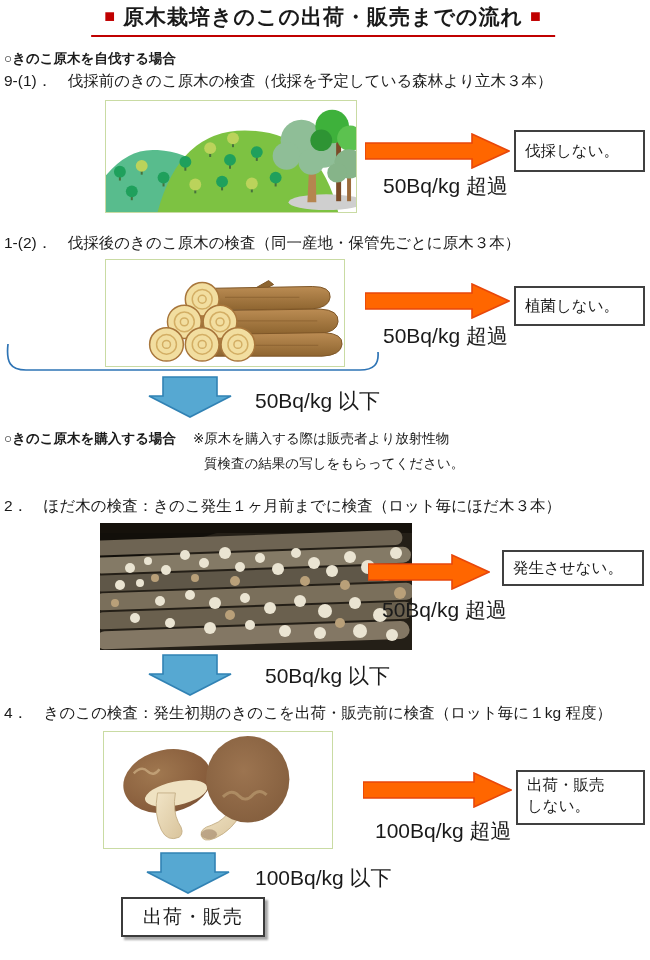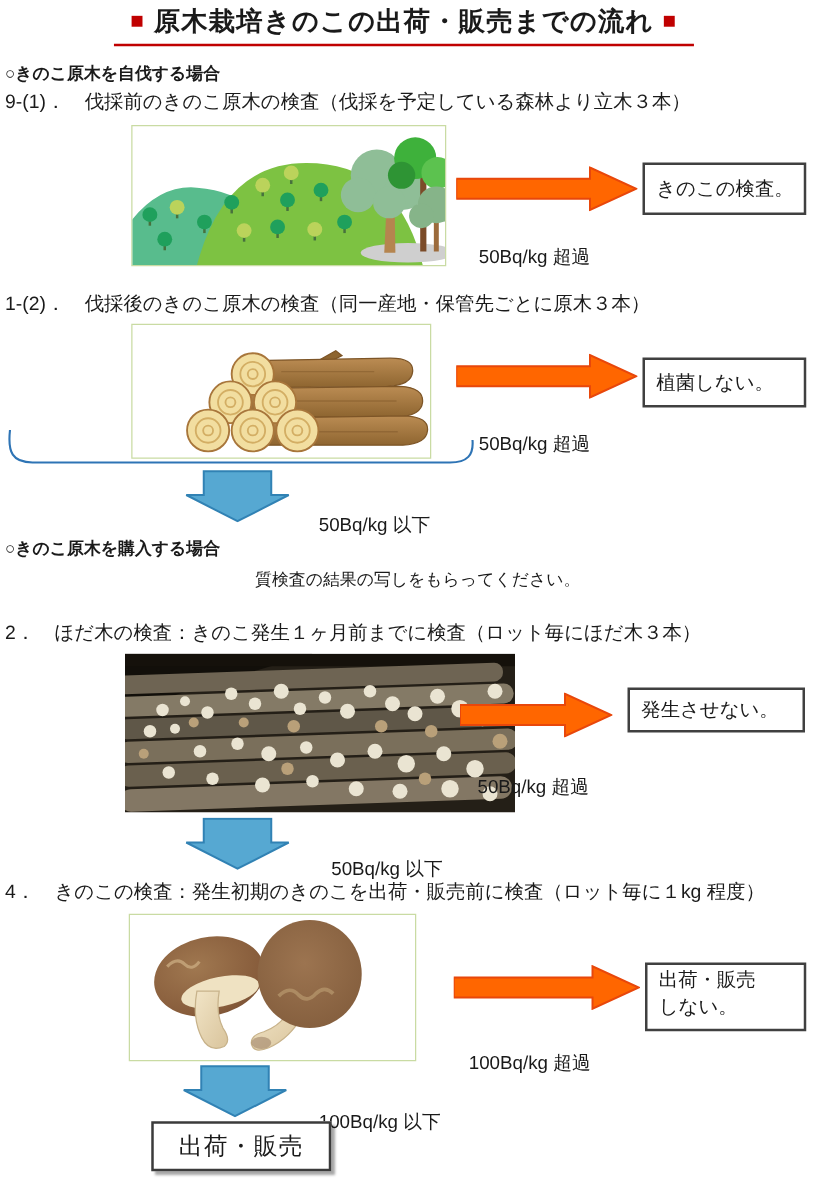--- a/index.html
+++ b/index.html
@@ -17,21 +17,21 @@
   .red-sq{color:#C00000;font-size:18px;margin:0 7px;vertical-align:2px;}
   
   .sec-head{font-size:13.5px;font-weight:bold;white-space:nowrap;}
   .step-head{font-size:15.5px;white-space:nowrap;}
   .note-text{font-size:13.5px;white-space:nowrap;}
   
   .img-frame{border:1px solid #C9DBA3;background:#fff;box-sizing:border-box;}
   .img-frame svg,.photo-frame svg{display:block;width:100%;height:100%;}
   .photo-frame{box-sizing:border-box;}
   
-  .bq-label{font-size:15px;white-space:nowrap;margin-top:24px;}
+  .bq-label{font-size:21px;white-space:nowrap;}
   
   .result-box{
     border:2px solid #404040;background:#fff;box-sizing:border-box;
     display:flex;align-items:center;padding-left:9px;font-size:15.5px;white-space:nowrap;
   }
   .result-box--two-line{white-space:pre-line;line-height:1.35;align-items:flex-start;padding-top:3px;}
   .final-box{
     border:2px solid #3b3b3b;background:#fff;box-sizing:border-box;
     display:flex;align-items:center;justify-content:center;
     font-size:19px;letter-spacing:1px;box-shadow:3px 3px 2px rgba(0,0,0,0.35);
@@ -128,21 +128,21 @@
       <rect x="243" y="72" width="4" height="30" fill="#9C6B3C"></rect>
       <circle cx="245" cy="64" r="15" fill="#86B489"></circle>
       <circle cx="233" cy="73" r="10" fill="#86B489"></circle>
     </svg>
   </div>
 
   <svg class="abs s11-arrow" width="145" height="36">
     <polygon points="0,10 107,10 107,1 144,18 107,35 107,26 0,26" fill="#FF6600" stroke="#E8470B" stroke-width="1.6"></polygon>
   </svg>
   <div class="abs bq-label s11-fail">50Bq/kg 超過</div>
-  <div class="abs result-box s11-box">きのこの検査。</div>
+  <div class="abs result-box s11-box">伐採しない。</div>
 
   <div class="abs step-head s12-head">1-(2)．　伐採後のきのこ原木の検査（同一産地・保管先ごとに原木３本）</div>
 
   <div class="abs img-frame s12-img">
     <svg viewBox="0 0 240 108" preserveAspectRatio="none">
       <defs>
         <linearGradient id="lg" x1="0" y1="0" x2="0" y2="1">
           <stop offset="0" stop-color="#BB8C53"></stop>
             <stop offset="1" stop-color="#8E6530"></stop>
         </linearGradient>
@@ -187,20 +187,21 @@
 
   <svg class="abs bracket" viewBox="0 0 384 33">
     <path d="M6,3 C4,21 8,29 24,29 L358,29 C372,29 377,23 376,11" fill="none" stroke="#2E74B5" stroke-width="1.7"></path>
   </svg>
   <svg class="abs down1" width="84" height="42">
     <polygon points="15,1 69,1 69,20 83,20 42,41 1,20 15,20" fill="#56A8D2" stroke="#3182B4" stroke-width="1.6"></polygon>
   </svg>
   <div class="abs bq-label pass1">50Bq/kg 以下</div>
 
   <div class="abs sec-head sec-buy">○きのこ原木を購入する場合</div>
+  <div class="abs note-text buy-note1">※原木を購入する際は販売者より放射性物</div>
   <div class="abs note-text buy-note2">質検査の結果の写しをもらってください。</div>
 
   <div class="abs step-head s2-head">2．　ほだ木の検査：きのこ発生１ヶ月前までに検査（ロット毎にほだ木３本）</div>
 
   <div class="abs photo-frame s2-img">
     <svg viewBox="0 0 312 127" preserveAspectRatio="none">
       <rect width="312" height="127" fill="#241F17"></rect>
       <polygon points="0,0 150,0 0,45" fill="#120F0A"></polygon>
       <rect width="312" height="10" fill="#15110B"></rect>
       <g transform="rotate(-2 156 64)">

